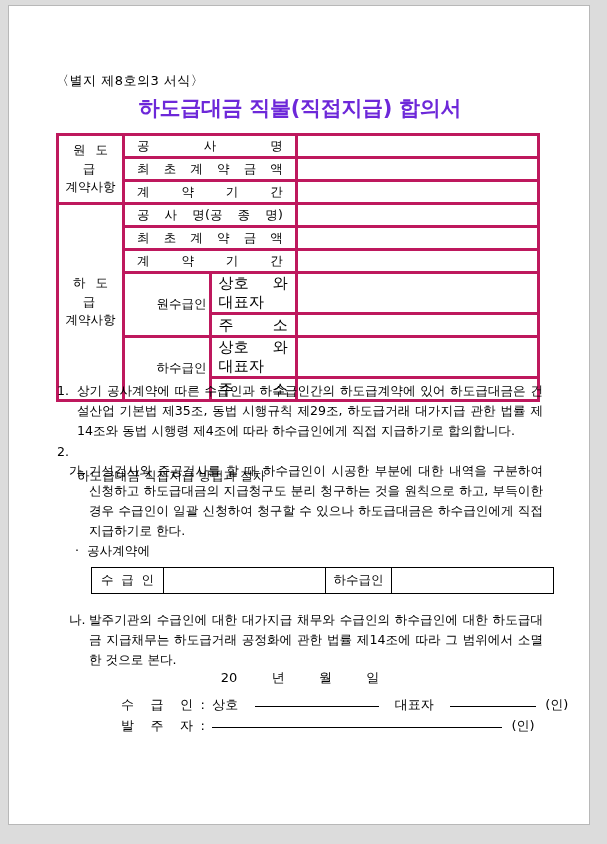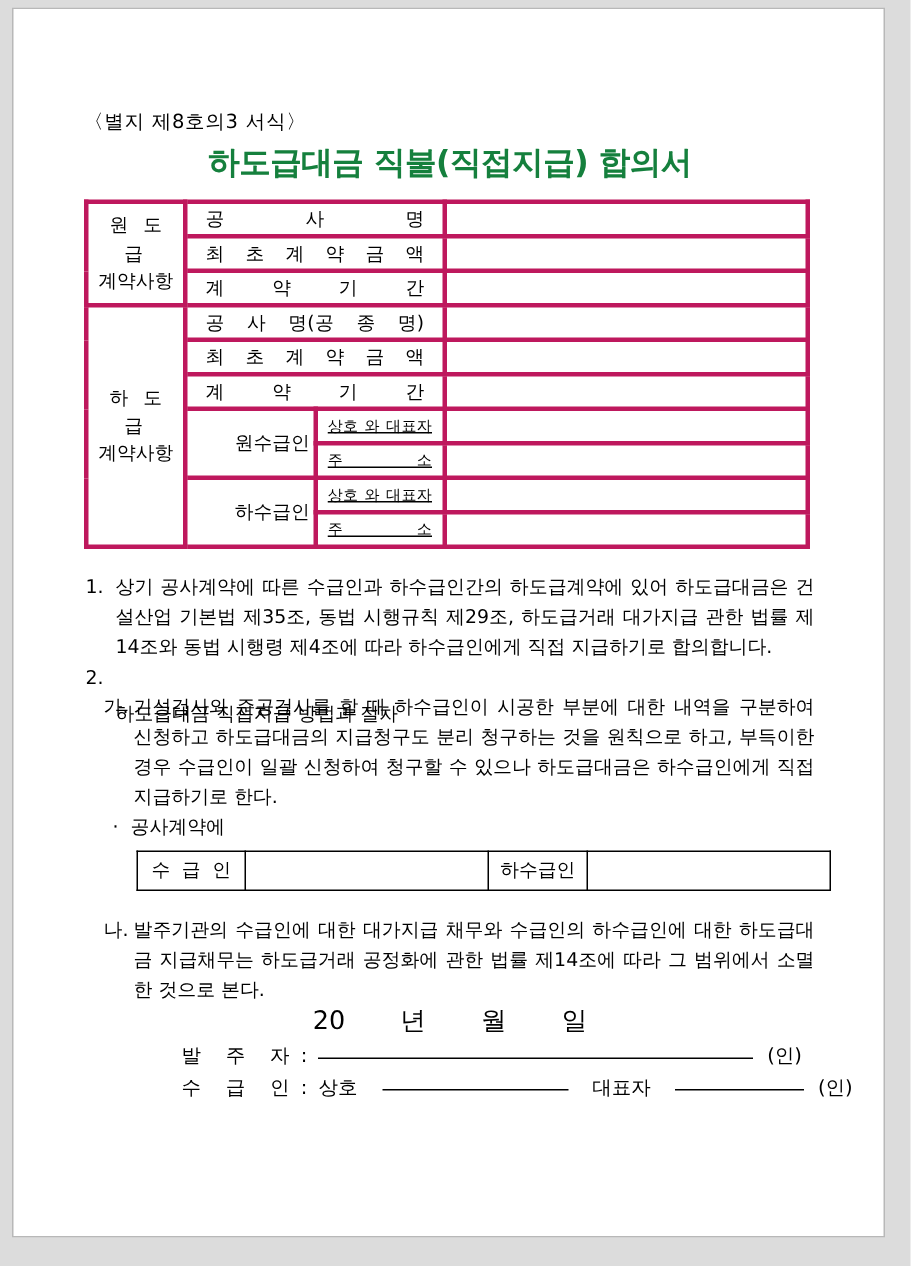--- a/index.html
+++ b/index.html
@@ -40,21 +40,21 @@
 
   .doc-title {
     position: absolute;
     left: 0;
     top: 88px;
     width: 582px;
     text-align: center;
     font-size: 21px;
     font-weight: bold;
     letter-spacing: -0.3px;
-    color: #15803d;
+    color: #6d28d9;
   }
 
   
   .contract-table {
     position: absolute;
     left: 47px;
     top: 127px;
     width: 484px;
     border-collapse: collapse;
     table-layout: fixed;
@@ -88,22 +88,21 @@
     text-align: justify;
     text-align-last: justify;
     padding: 0 10px;
     font-size: 12.5px;
   }
   .spread-narrow {
     display: block;
     text-align: justify;
     text-align-last: justify;
     padding: 0 5px;
-    font-size: 10px;
-    text-decoration: underline;
+    font-size: 15px;
   }
   .side-inner {
     display: block;
     font-size: 12.5px;
     line-height: 1.5;
   }
   .side-inner .sp {
     letter-spacing: 3px;
     padding-left: 3px;
   }
@@ -169,21 +168,21 @@
   }
   .d-value { }
 
   
   .date-line {
     position: absolute;
     left: 0;
     top: 663px;
     width: 582px;
     text-align: center;
-    font-size: 17px;
+    font-size: 13px;
     color: #000;
   }
   .date-line .dgap { display: inline-block; width: 26px; }
 
   
   .sign-block {
     position: absolute;
     left: 112px;
     top: 688px;
     font-size: 13px;
@@ -345,37 +344,37 @@
     <span>20</span>
     <span class="dgap"></span>
     <span>년</span>
     <span class="dgap"></span>
     <span>월</span>
     <span class="dgap"></span>
     <span>일</span>
   </div>
 
   <div class="sign-block">
-
-    <span class="sign-row">
-      <span class="sign-role">발 주 자</span>
-      <span class="sign-colon">:</span>
-      <span class="rule rule-long"></span>
-      <span class="sign-seal">(인)</span>
-    </span>
 
     <span class="sign-row">
       <span class="sign-role">수 급 인</span>
       <span class="sign-colon">:</span>
       <span class="sign-word">상호</span>
       <span class="gap-sm"></span>
       <span class="rule rule-mid"></span>
       <span class="gap-sm"></span>
       <span class="sign-word">대표자</span>
       <span class="gap-sm"></span>
       <span class="rule rule-short"></span>
       <span class="sign-seal">(인)</span>
     </span>
 
+    <span class="sign-row">
+      <span class="sign-role">발 주 자</span>
+      <span class="sign-colon">:</span>
+      <span class="rule rule-long"></span>
+      <span class="sign-seal">(인)</span>
+    </span>
+
 
   </div>
 
 </div>
 
 </body></html>

